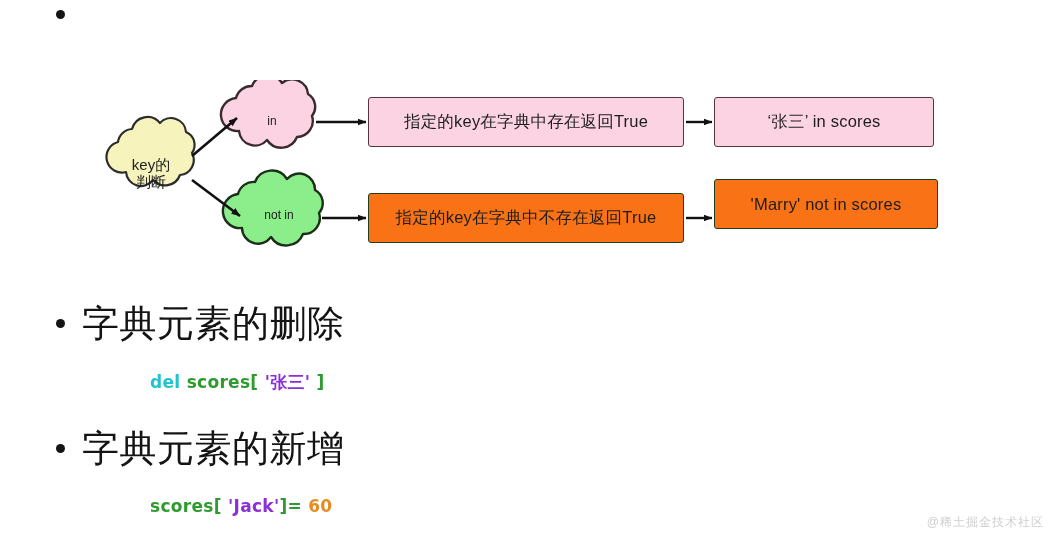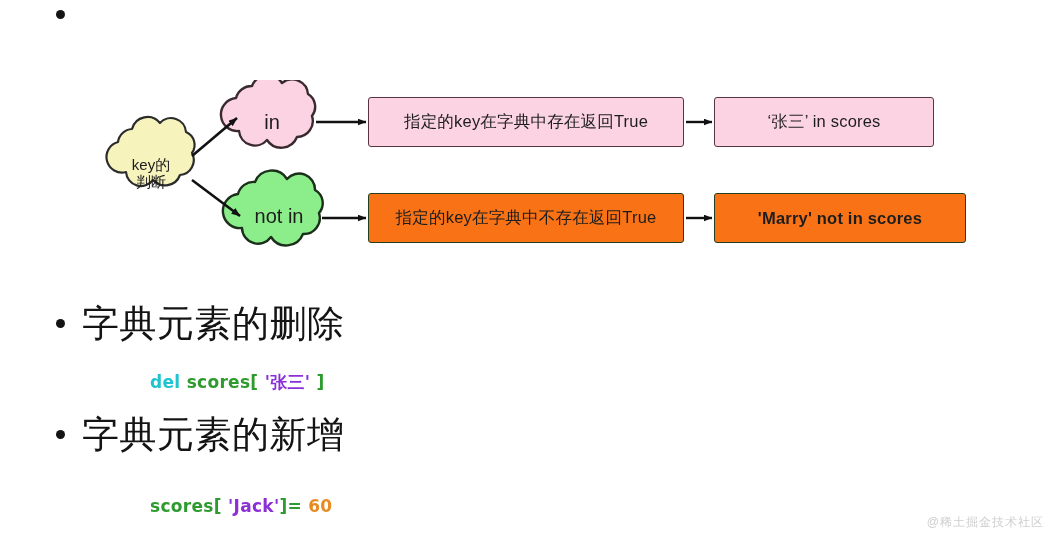--- a/index.html
+++ b/index.html
@@ -34,21 +34,21 @@
   .bullet-text {
     font-size: 37px;
     line-height: 1;
     letter-spacing: 0.5px;
     color: #141414;
     font-weight: 400;
   }
 
   #heading-1 { left: 56px; top: 10px; }
   #heading-2 { left: 56px; top: 305px; }
-  #heading-3 { left: 56px; top: 416px; }
+  #heading-3 { left: 56px; top: 430px; }
 
   
   .code-line {
     position: absolute;
     font-family: "DejaVu Sans", "Liberation Sans", sans-serif;
     font-size: 17px;
     font-weight: bold;
     white-space: pre;
     letter-spacing: 0.3px;
   }
@@ -81,29 +81,29 @@
     letter-spacing: 0.2px;
     color: #1d1d1d;
     white-space: nowrap;
   }
   .node-box.pink  { background: #fbd3e2; border-color: #5a3342; }
   .node-box.green { background: #f97316; border-color: #1f3f1f; }
 
   #box-in-desc    { left: 368px; top: 17px;  width: 316px; height: 50px; }
   #box-in-expr    { left: 714px; top: 17px;  width: 220px; height: 50px; }
   #box-notin-desc { left: 368px; top: 113px; width: 316px; height: 50px; }
-  #box-notin-expr { left: 714px; top: 113px; width: 252px; height: 50px; font-weight: bold; }
+  #box-notin-expr { left: 714px; top: 99px; width: 224px; height: 50px; }
 
   .cloud-label {
     position: absolute;
     display: flex;
     align-items: center;
     justify-content: center;
     text-align: center;
-    font-size: 20px;
+    font-size: 12px;
     line-height: 1.12;
     color: #1d1d1d;
     pointer-events: none;
     white-space: pre-line;
   }
   #cloud-label-root  { left: 108px; top: 70px;  width: 86px; height: 48px; font-size: 15px; }
   #cloud-label-in    { left: 232px; top: 24px;  width: 80px; height: 36px; }
   #cloud-label-notin { left: 234px; top: 118px; width: 90px; height: 36px; }
 
   

